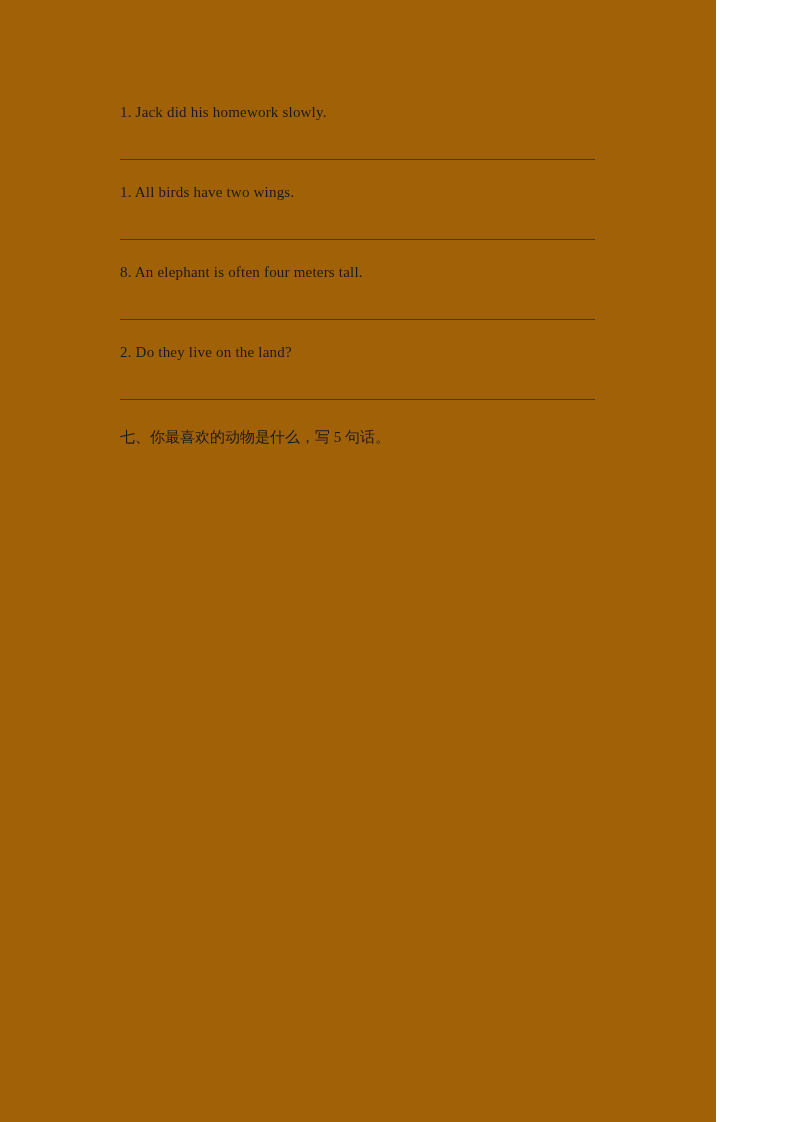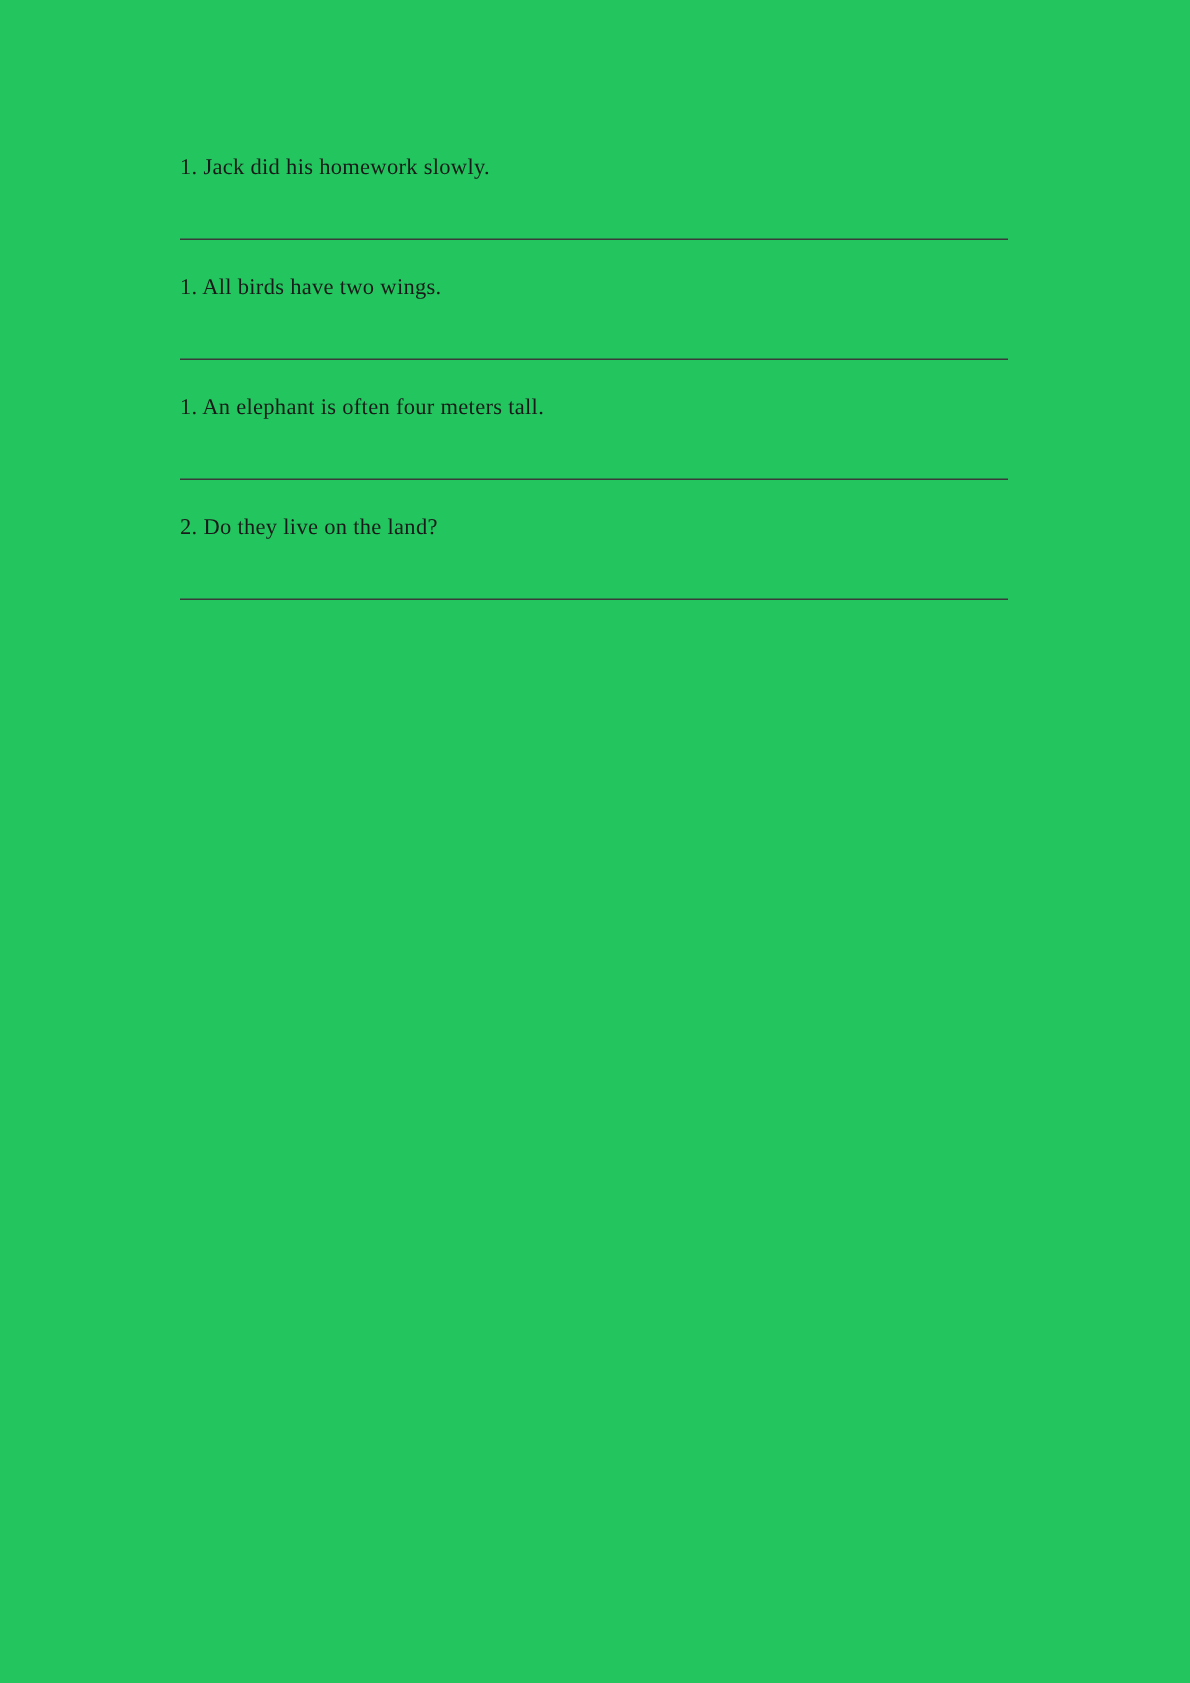--- a/index.html
+++ b/index.html
@@ -2,23 +2,23 @@
 <html><head>
 <meta charset="utf-8">
 <style>
   html, body {
     margin: 0;
     padding: 0;
     background: #ffffff;
   }
   .page {
     position: relative;
-    width: 793px;
+    width: 716px;
     height: 1122px;
-    background: #22c55e;
+    background: #a16207;
     font-family: "Liberation Serif", "DejaVu Serif", serif;
     color: #1a1a1a;
     overflow: hidden;
   }
   .content {
     position: absolute;
     top: 103px;
     left: 120px;
     right: 121px;
   }
@@ -49,21 +49,22 @@
 
 <div class="page">
   <div class="content">
 
     <p class="sentence">1. Jack did his homework slowly.</p>
     <div class="answer-line"></div>
 
     <p class="sentence">1. All birds have two wings.</p>
     <div class="answer-line"></div>
 
-    <p class="sentence">1. An elephant is often four meters tall.</p>
+    <p class="sentence">8. An elephant is often four meters tall.</p>
     <div class="answer-line"></div>
 
     <p class="sentence">2. Do they live on the land?</p>
     <div class="answer-line"></div>
 
+    <p class="section-title">七、你最喜欢的动物是什么，写 5 句话。</p>
 
   </div>
 </div>
 
 </body></html>

